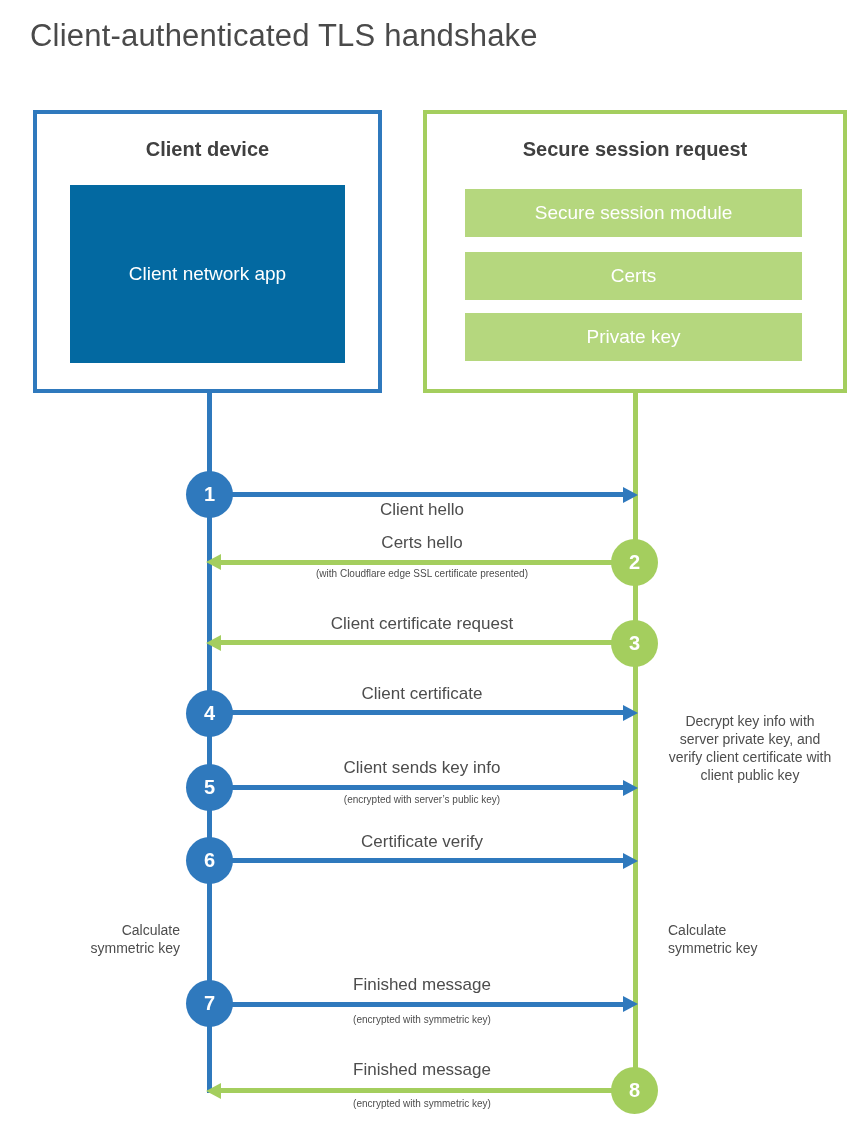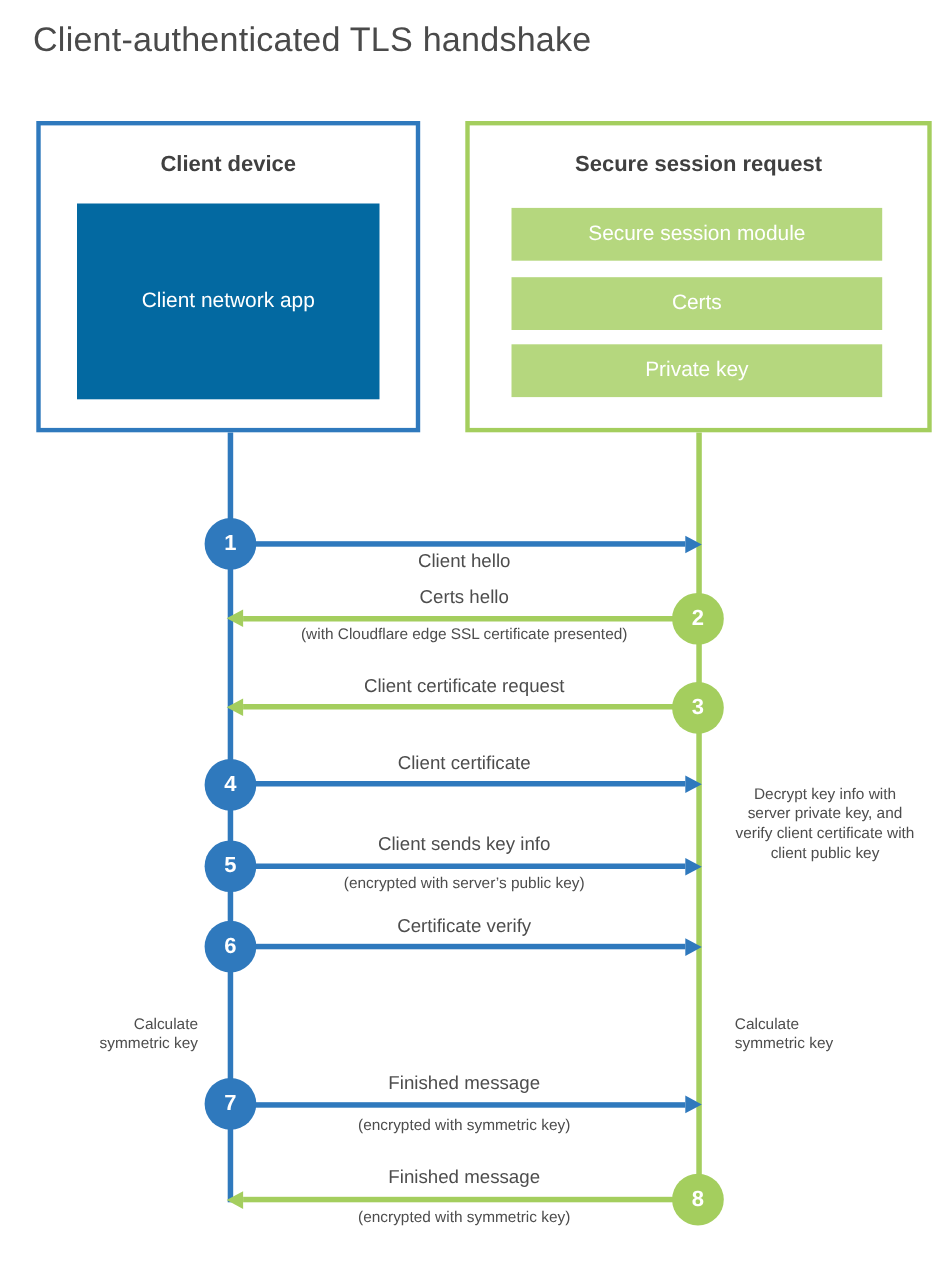--- a/index.html
+++ b/index.html
@@ -44,21 +44,21 @@
   .shaft.green { left:221px; width:414px; background:#a4ce5e; }
   .head { position:absolute; width:0; height:0; border-top:8px solid transparent; border-bottom:8px solid transparent; z-index:2; }
   .head.right { left:623px; border-left:15px solid #2f79bd; }
   .head.left  { left:206px; border-right:15px solid #a4ce5e; }
   .msg-label {
     position:absolute; left:209px; width:426px; text-align:center;
     font-size:17px; color:#4d4d4d; z-index:3;
   }
   .msg-sub {
     position:absolute; left:209px; width:426px; text-align:center;
-    font-size:14px; color:#4d4d4d; z-index:3;
+    font-size:10px; color:#4d4d4d; z-index:3;
   }
   .side-note {
     position:absolute; font-size:14px; line-height:18px; color:#4d4d4d; z-index:3;
   }
   .note-server { left:668px; top:712px; width:164px; text-align:center; }
   .calc-left   { left:58px;  top:921px; width:122px; text-align:right; }
   .calc-right  { left:668px; top:921px; width:122px; text-align:left; }
 </style>
 </head>
 <body>

